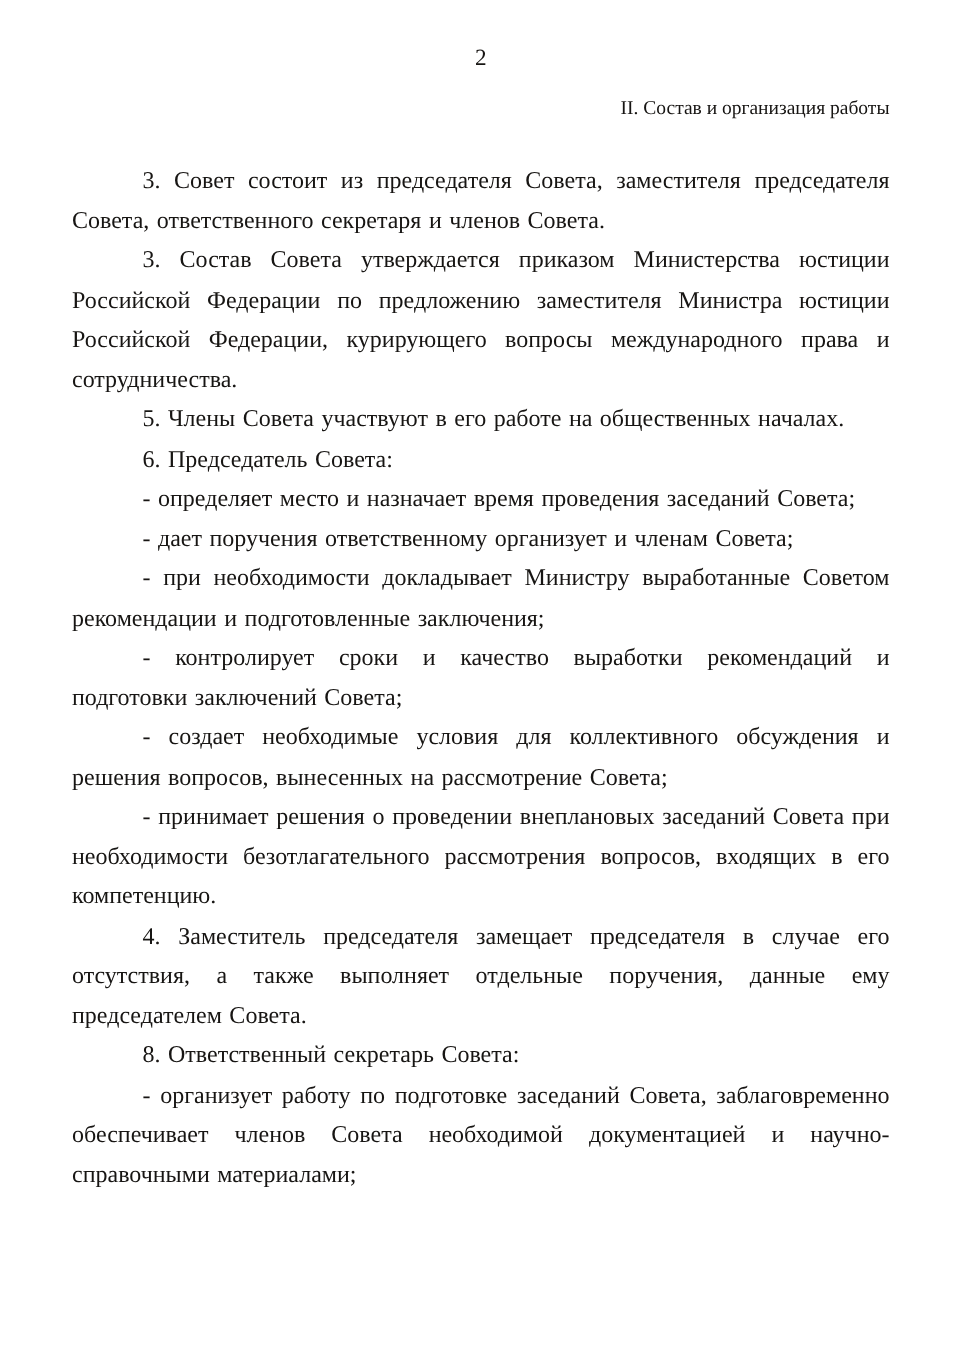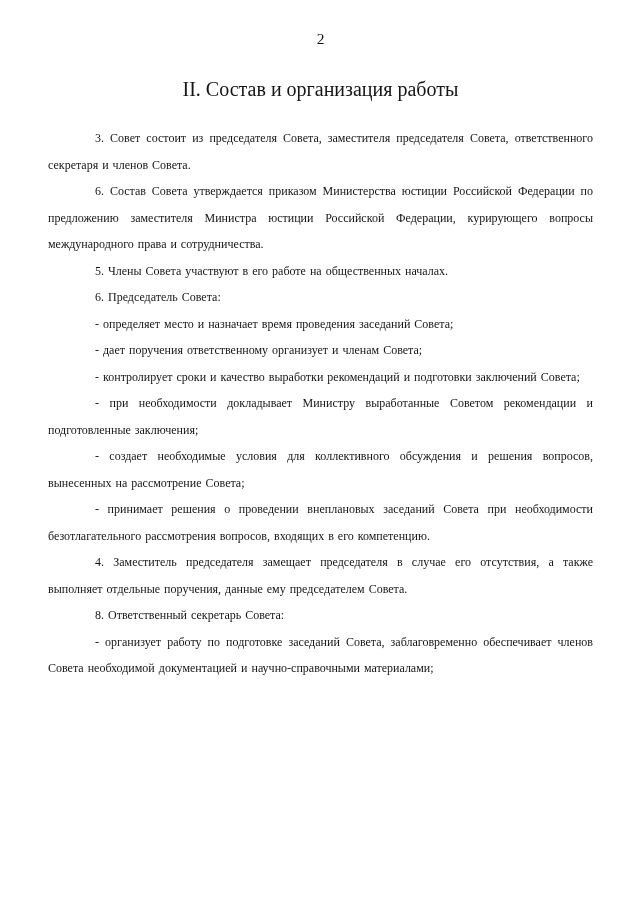--- a/index.html
+++ b/index.html
@@ -21,51 +21,51 @@
     padding: 26px 47px 0 48px;
     background: #ffffff;
   }
   .page-number {
     text-align: center;
     font-size: 15.5px;
     line-height: 26px;
     margin: 0;
   }
   .section-heading {
-    text-align: center;
-    font-size: 20px;
+    text-align: right;
+    font-size: 13px;
     font-weight: normal;
     line-height: 26px;
-    margin: 24px 0 23px 0;
+    margin: 7px 0 23px 0;
   }
   .body-text p {
     margin: 0;
-    font-size: 12px;
+    font-size: 16px;
     line-height: 26.5px;
     text-align: justify;
     text-indent: 47px;
     word-spacing: 1px;
   }
 </style>
 </head>
 <body>
 
 <div class="page">
   <p class="page-number">2</p>
 
   <h2 class="section-heading">II. Состав и организация работы</h2>
 
   <div class="body-text">
     <p>3. Совет состоит из председателя Совета, заместителя председателя Совета, ответственного секретаря и членов Совета.</p>
-    <p>6. Состав Совета утверждается приказом Министерства юстиции Российской Федерации по предложению заместителя Министра юстиции Российской Федерации, курирующего вопросы международного права и сотрудничества.</p>
+    <p>3. Состав Совета утверждается приказом Министерства юстиции Российской Федерации по предложению заместителя Министра юстиции Российской Федерации, курирующего вопросы международного права и сотрудничества.</p>
     <p>5. Члены Совета участвуют в его работе на общественных началах.</p>
     <p>6. Председатель Совета:</p>
     <p>- определяет место и назначает время проведения заседаний Совета;</p>
     <p>- дает поручения ответственному организует и членам Совета;</p>
+    <p>- при необходимости докладывает Министру выработанные Советом рекомендации и подготовленные заключения;</p>
     <p>- контролирует сроки и качество выработки рекомендаций и подготовки заключений Совета;</p>
-    <p>- при необходимости докладывает Министру выработанные Советом рекомендации и подготовленные заключения;</p>
     <p>- создает необходимые условия для коллективного обсуждения и решения вопросов, вынесенных на рассмотрение Совета;</p>
     <p>- принимает решения о проведении внеплановых заседаний Совета при необходимости безотлагательного рассмотрения вопросов, входящих в его компетенцию.</p>
     <p>4. Заместитель председателя замещает председателя в случае его отсутствия, а также выполняет отдельные поручения, данные ему председателем Совета.</p>
     <p>8. Ответственный секретарь Совета:</p>
     <p>- организует работу по подготовке заседаний Совета, заблаговременно обеспечивает членов Совета необходимой документацией и научно-справочными материалами;</p>
   </div>
 </div>
 
 </body></html>

